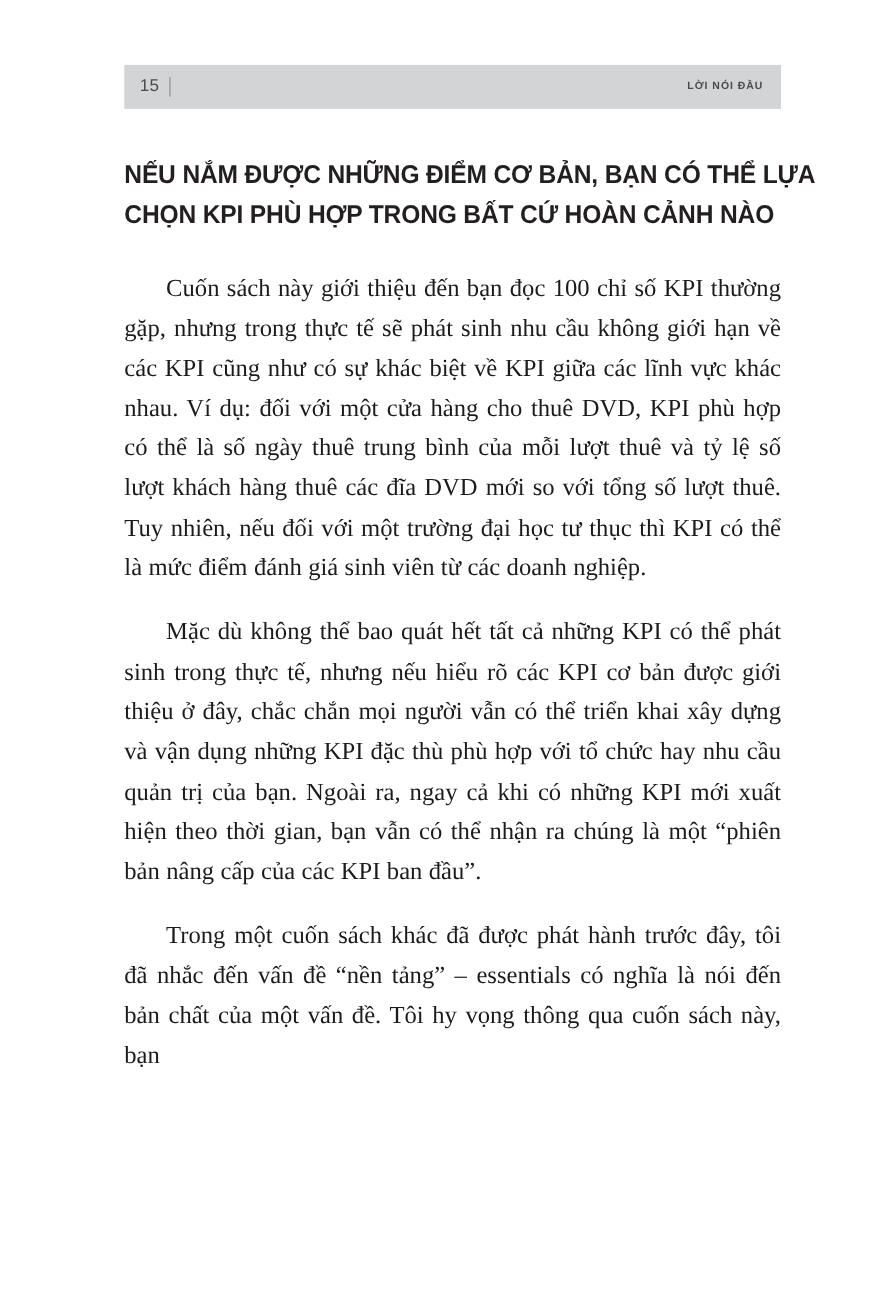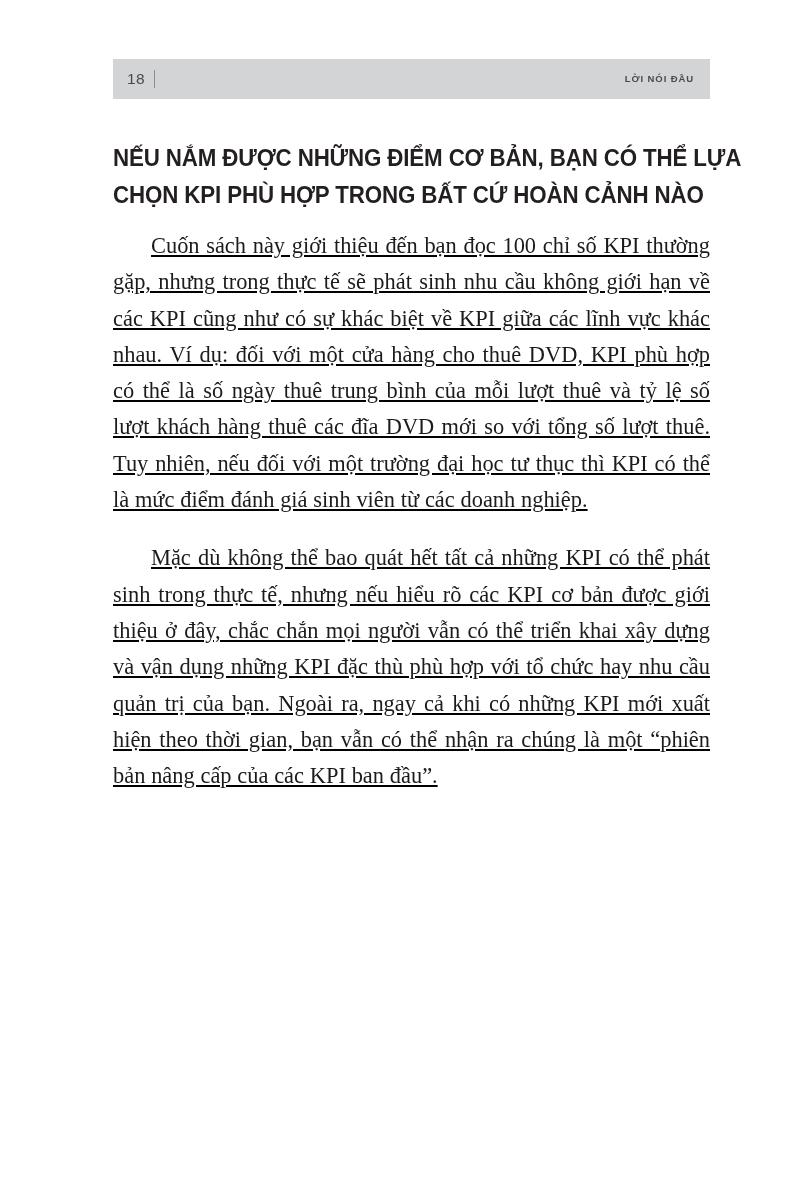--- a/index.html
+++ b/index.html
@@ -77,23 +77,22 @@
   }
   .section-heading .hl {
     display: block;
     white-space: nowrap;
   }
 
   
   .body-copy {
     position: absolute;
     left: 113px;
-    top: 228px;
+    top: 244px;
     width: 597px;
-    text-decoration: underline;
   }
   .para {
     margin: 0 0 22px 0;
     font-size: 22.4px;
     line-height: 36.3px;
     color: #1c1a1b;
     text-align: justify;
     text-indent: 38px;
     word-spacing: 0.2px;
     hyphens: none;
@@ -102,29 +101,30 @@
     margin-bottom: 0;
   }
 </style>
 </head>
 <body>
 
 <div class="page">
 
   <div class="running-header">
     <div class="folio-group">
-      <span class="folio">18</span>
+      <span class="folio">15</span>
       <span class="folio-rule"></span>
     </div>
     <span class="header-title">LỜI NÓI ĐẦU</span>
   </div>
 
   <h1 class="section-heading">
     <span class="hl">NẾU NẮM ĐƯỢC NHỮNG ĐIỂM CƠ BẢN, BẠN CÓ THỂ LỰA</span>
     <span class="hl">CHỌN KPI PHÙ HỢP TRONG BẤT CỨ HOÀN CẢNH NÀO</span>
   </h1>
 
   <div class="body-copy">
     <p class="para">Cuốn sách này giới thiệu đến bạn đọc 100 chỉ số KPI thường gặp, nhưng trong thực tế sẽ phát sinh nhu cầu không giới hạn về các KPI cũng như có sự khác biệt về KPI giữa các lĩnh vực khác nhau. Ví dụ: đối với một cửa hàng cho thuê DVD, KPI phù hợp có thể là số ngày thuê trung bình của mỗi lượt thuê và tỷ lệ số lượt khách hàng thuê các đĩa DVD mới so với tổng số lượt thuê. Tuy nhiên, nếu đối với một trường đại học tư thục thì KPI có thể là mức điểm đánh giá sinh viên từ các doanh nghiệp.</p>
     <p class="para">Mặc dù không thể bao quát hết tất cả những KPI có thể phát sinh trong thực tế, nhưng nếu hiểu rõ các KPI cơ bản được giới thiệu ở đây, chắc chắn mọi người vẫn có thể triển khai xây dựng và vận dụng những KPI đặc thù phù hợp với tổ chức hay nhu cầu quản trị của bạn. Ngoài ra, ngay cả khi có những KPI mới xuất hiện theo thời gian, bạn vẫn có thể nhận ra chúng là một “phiên bản nâng cấp của các KPI ban đầu”.</p>
+    <p class="para">Trong một cuốn sách khác đã được phát hành trước đây, tôi đã nhắc đến vấn đề “nền tảng” – essentials có nghĩa là nói đến bản chất của một vấn đề. Tôi hy vọng thông qua cuốn sách này, bạn</p>
   </div>
 
 </div>
 
 </body></html>

